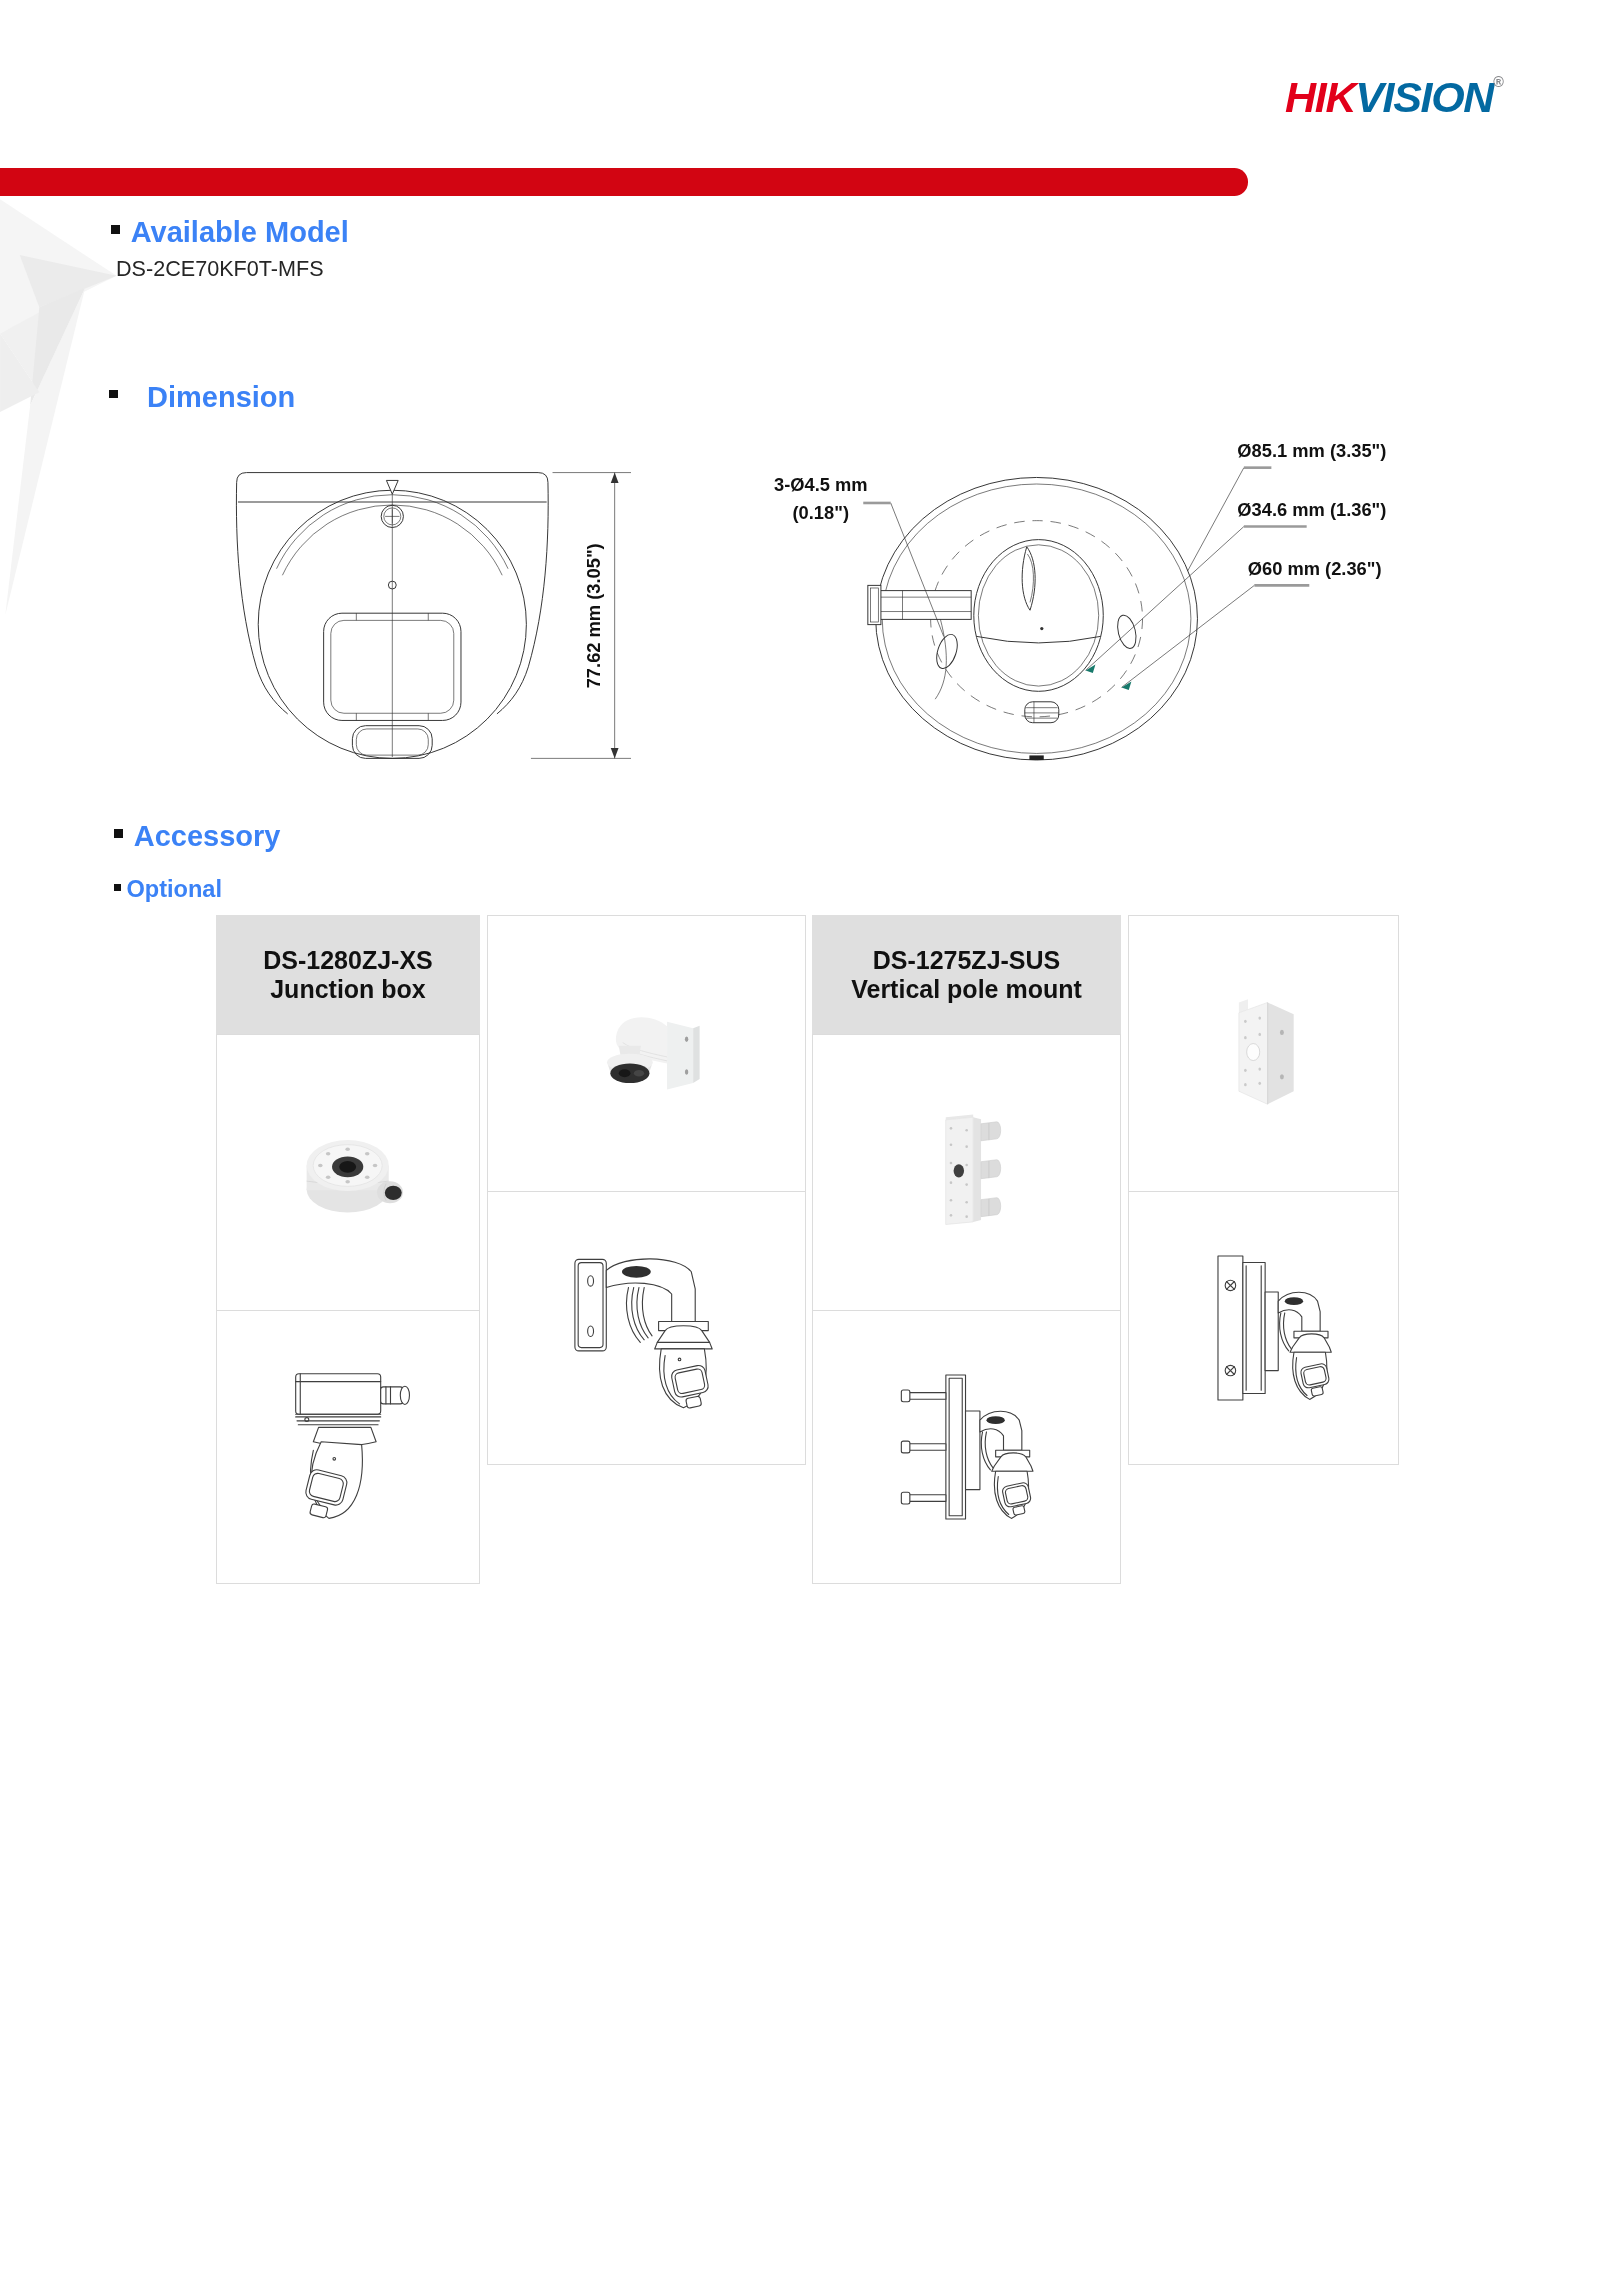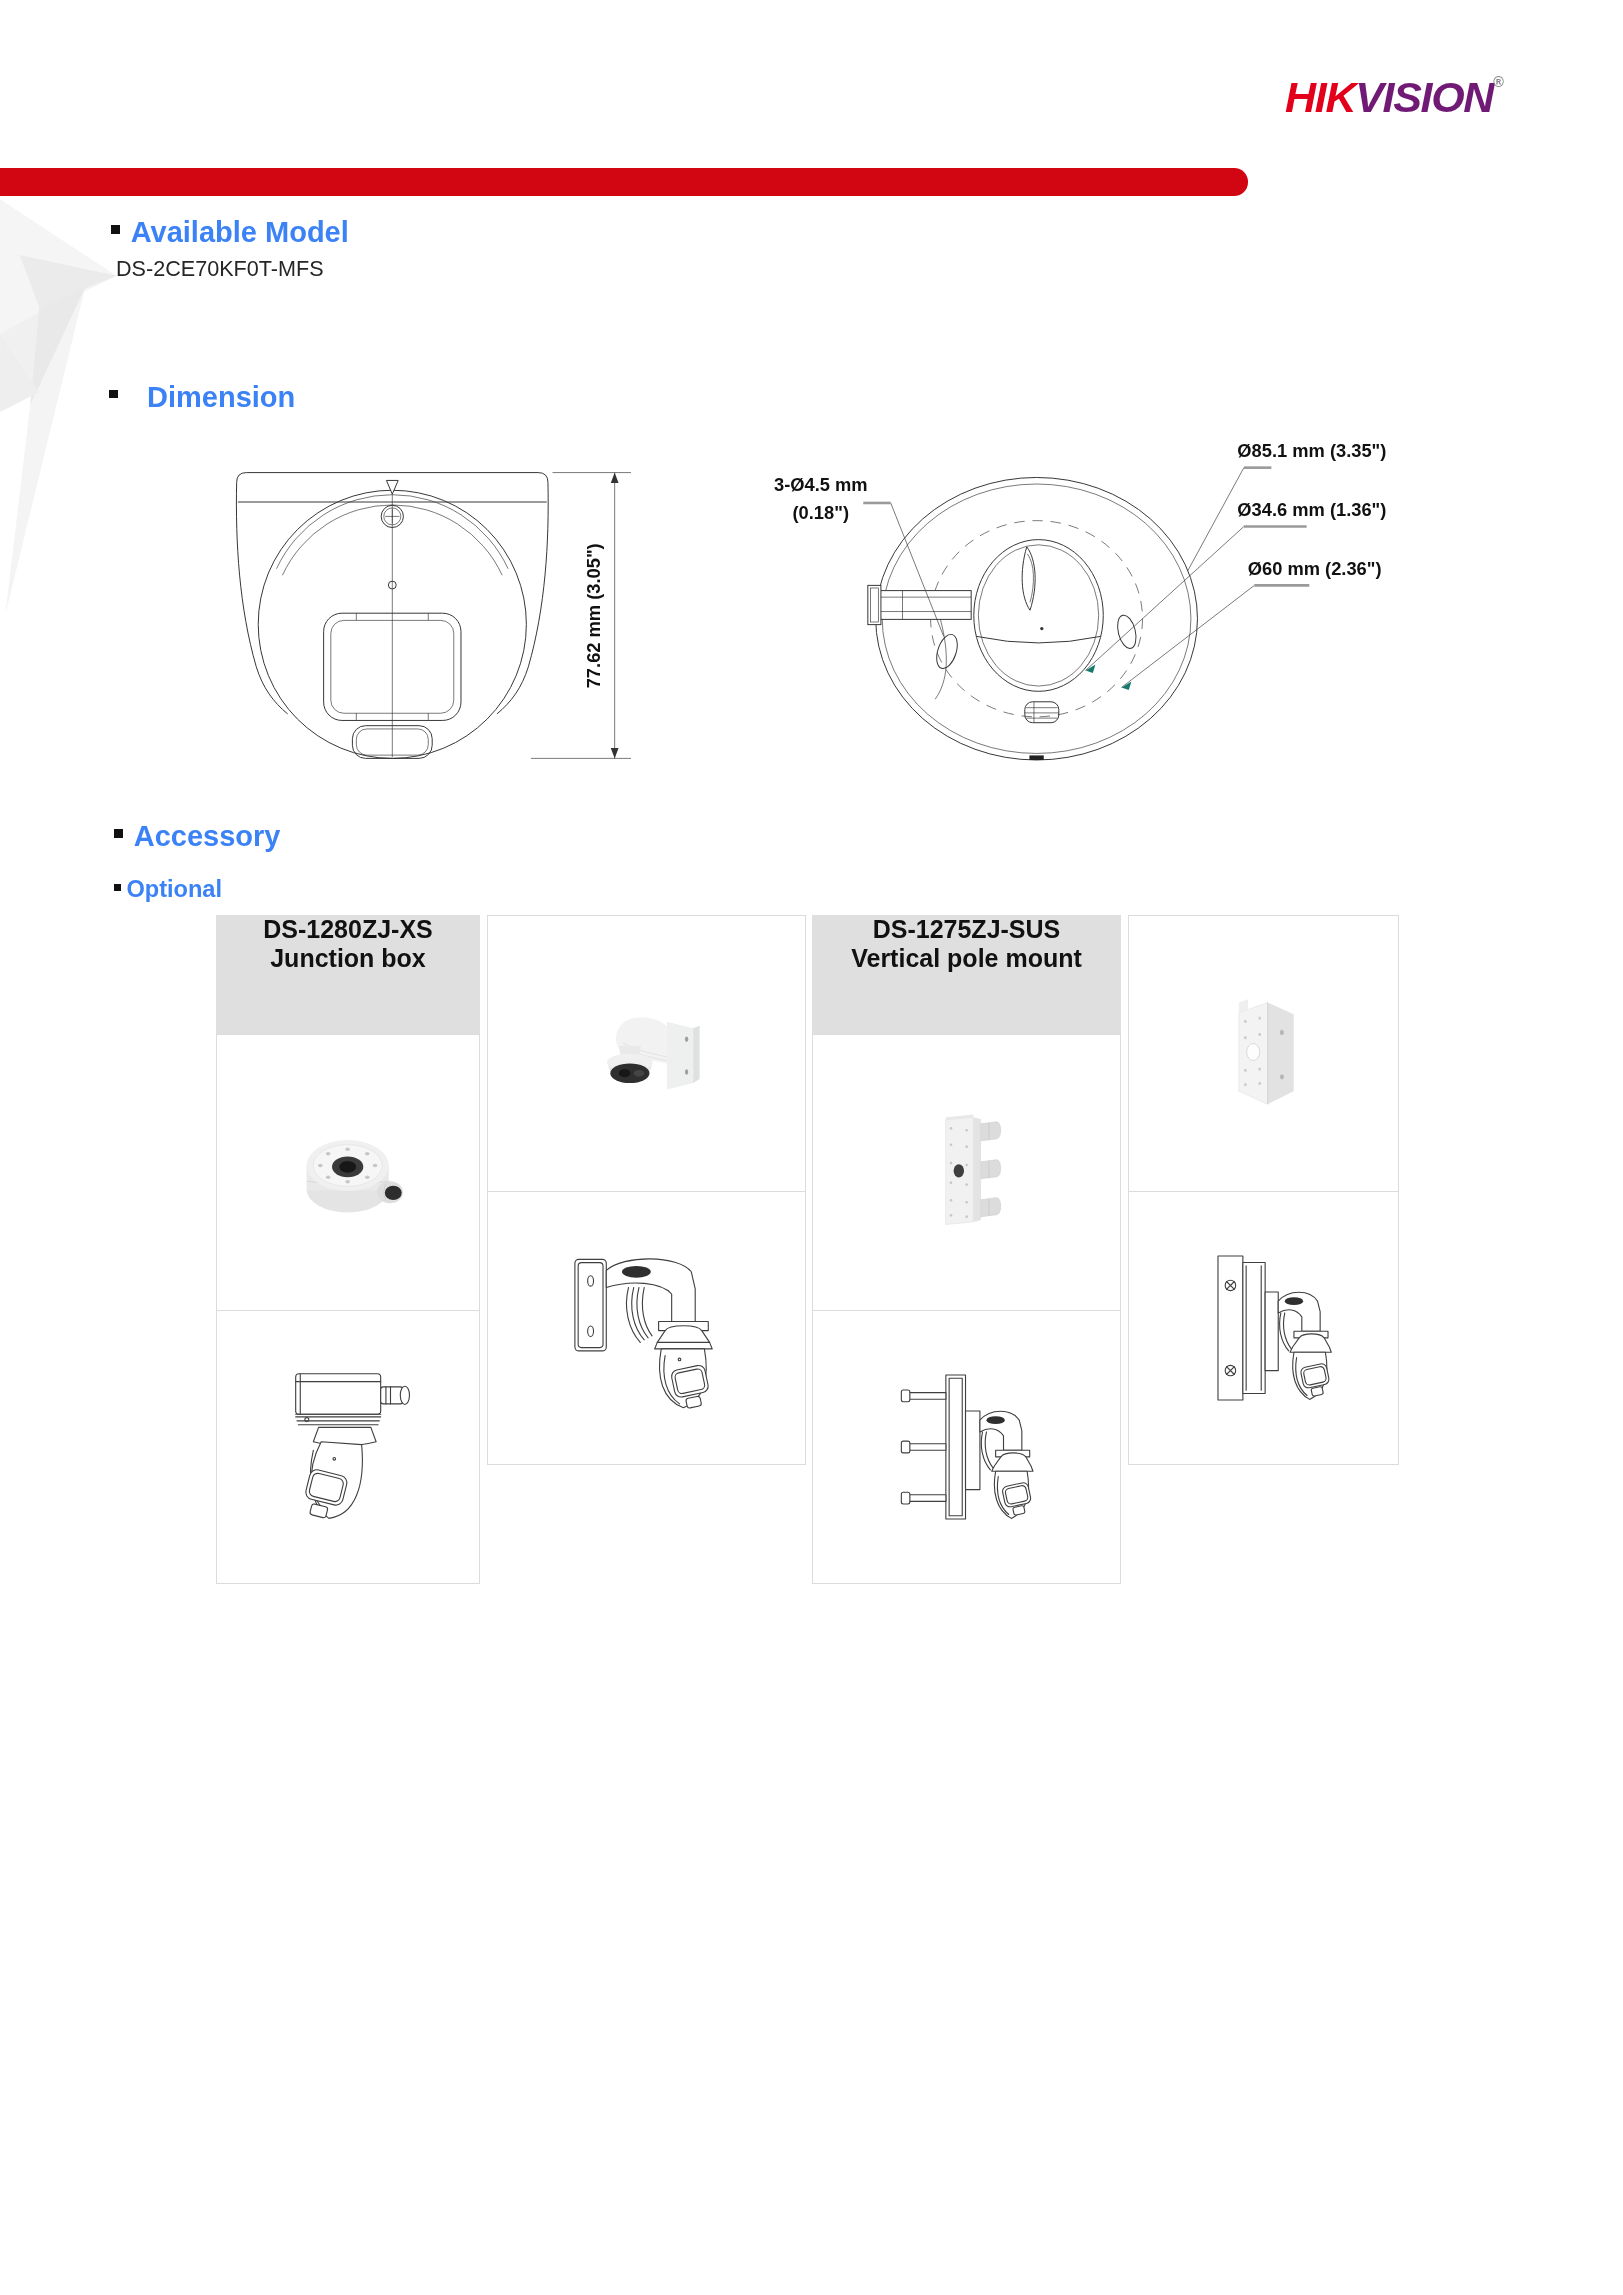--- a/index.html
+++ b/index.html
@@ -12,21 +12,21 @@
     color:#1b1b1b;
     overflow:hidden;
   }
   
   .logo{
     position:absolute; left:1257px; top:73px;
     font-size:43px; font-weight:bold; font-style:italic;
     letter-spacing:-1.3px; white-space:nowrap;
   }
   .logo .hik{color:#E2001A;margin-left:28px;}
-  .logo .vision{color:#701a75;}
+  .logo .vision{color:#0369a1;}
   .logo .reg{font-size:14.4px; font-style:normal; color:#87888B; vertical-align:25px; letter-spacing:0;}
   
   .red-bar{
     position:absolute; left:0; top:168px;
     width:1248px; height:27.5px;
     background:#D20512;
     border-radius:0 13.7px 13.7px 0;
   }
   
   .watermark{position:absolute; left:0; top:196px;}
@@ -53,21 +53,21 @@
   .dimdraw{stroke:#333; fill:none; stroke-width:1.5;}
   .thin{stroke-width:1;}
   .dimtext{font-family:"Liberation Sans",sans-serif; font-size:28px; font-weight:bold; fill:#111; stroke:none;}
   
   .acc-table{
     position:absolute; left:216px; top:915px; width:1184px;
     display:grid; grid-template-columns:264px 319px 309px 271px; column-gap:6.5px;
   }
   .cell-head{
     background:#DFDFDF; height:119px;
-    display:flex; flex-direction:column; justify-content:flex-start; align-items:center;
+    display:flex; flex-direction:column; justify-content:center; align-items:center;
     font-size:25px; font-weight:bold; color:#111; text-align:center;
   }
   .cell-body{
     background:#fff; border:0.7px solid #DCDCDC;
     display:flex; align-items:center; justify-content:center;
   }
   .body-r1{height:275px;}
   .body-r2{height:272px; margin-top:-0.7px;}
   .lineart{stroke:#3f3f3f; stroke-width:1.7; fill:none; stroke-linejoin:round; stroke-linecap:round;}
   .lineart .fw{fill:#ffffff;}

